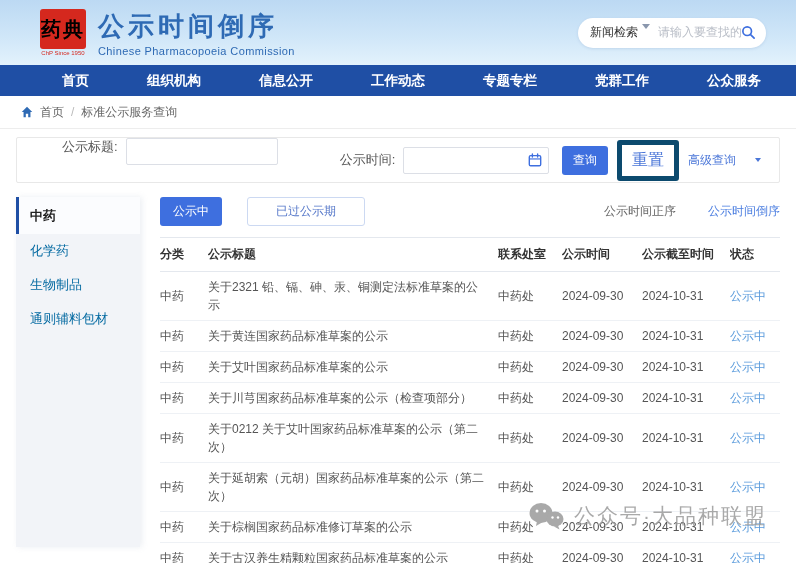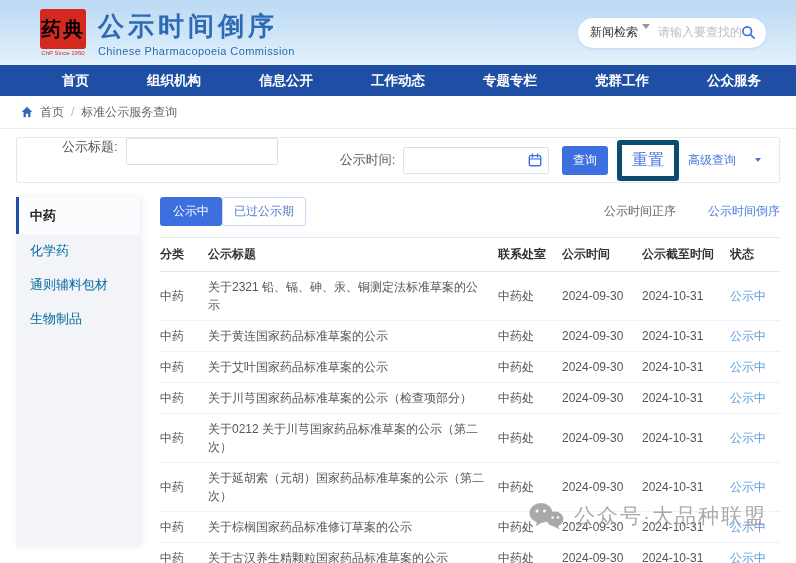--- a/index.html
+++ b/index.html
@@ -63,21 +63,21 @@
              box-shadow:2px 0 6px rgba(150,165,190,0.18); }
   .side-item { height:34px; line-height:34px; padding-left:14px; font-size:13px; color:#0369a1; cursor:pointer; }
   .side-item.active { background:#fbfcfe; border-left:3px solid #1f4fa5; padding-left:11px;
                       font-weight:bold; color:#222; height:37px; line-height:37px; }
 
   .content { flex:1; margin-left:20px; min-width:0; }
   .tabs-row { display:flex; align-items:center; margin-bottom:11px; }
   .tab-active { background:#3e6fdf; color:#fff; font-size:12px; padding:6px 13px; border-radius:3px;
                 border:none; cursor:pointer; white-space:nowrap; }
   .tab-inactive { background:#fff; border:1px solid #ccd9f2; color:#5577c9; font-size:12px;
-                  padding:5px 11px; border-radius:3px; margin-left:0; cursor:pointer; white-space:nowrap; }
+                  padding:5px 28px; border-radius:3px; margin-left:25px; cursor:pointer; white-space:nowrap; }
   .sort-links { margin-left:auto; display:flex; gap:32px; font-size:12px; }
   .sort-asc { color:#666; cursor:pointer; }
   .sort-desc { color:#4a7de0; cursor:pointer; }
 
   table.listing { width:100%; border-collapse:collapse; table-layout:fixed; font-size:12px;
                   border-top:1px solid #e4e8ee; }
   table.listing th { text-align:left; font-weight:bold; color:#333; padding:8px 8px 8px 0;
                      border-bottom:1px solid #e4e8ee; white-space:nowrap; overflow:hidden; }
   table.listing td { padding:6px 8px 6px 0; border-bottom:1px solid #eef1f5; color:#555;
                      line-height:1.5; vertical-align:middle; word-break:break-all; }
@@ -163,22 +163,22 @@
         <span>高级查询</span>
         <span class="caret-down"></span>
       </span>
     </span>
   </div>
 
   <div class="main">
     <div class="sidebar" id="sidebar">
         <div class="side-item active">中药</div>
         <div class="side-item">化学药</div>
+        <div class="side-item">生物制品</div>
         <div class="side-item">通则辅料包材</div>
-        <div class="side-item">生物制品</div>
       </div>
 
     <div class="content">
       <div class="tabs-row">
         <button class="tab-active">公示中</button>
         <button class="tab-inactive">已过公示期</button>
         <span class="sort-links">
           <span class="sort-asc">公示时间正序</span>
           <span class="sort-desc">公示时间倒序</span>
         </span>
@@ -231,21 +231,21 @@
             <tr>
               <td class="c-category">中药</td>
               <td class="c-title">关于川芎国家药品标准草案的公示（检查项部分）</td>
               <td class="c-office">中药处</td>
               <td class="c-start">2024-09-30</td>
               <td class="c-end">2024-10-31</td>
               <td class="c-status"><a>公示中</a></td>
             </tr>
             <tr>
               <td class="c-category">中药</td>
-              <td class="c-title">关于0212 关于川芎国家药品标准草案的公示（第二次）</td>
+              <td class="c-title">关于0212 关于艾叶国家药品标准草案的公示（第二次）</td>
               <td class="c-office">中药处</td>
               <td class="c-start">2024-09-30</td>
               <td class="c-end">2024-10-31</td>
               <td class="c-status"><a>公示中</a></td>
             </tr>
             <tr>
               <td class="c-category">中药</td>
               <td class="c-title">关于延胡索（元胡）国家药品标准草案的公示（第二次）</td>
               <td class="c-office">中药处</td>
               <td class="c-start">2024-09-30</td>

